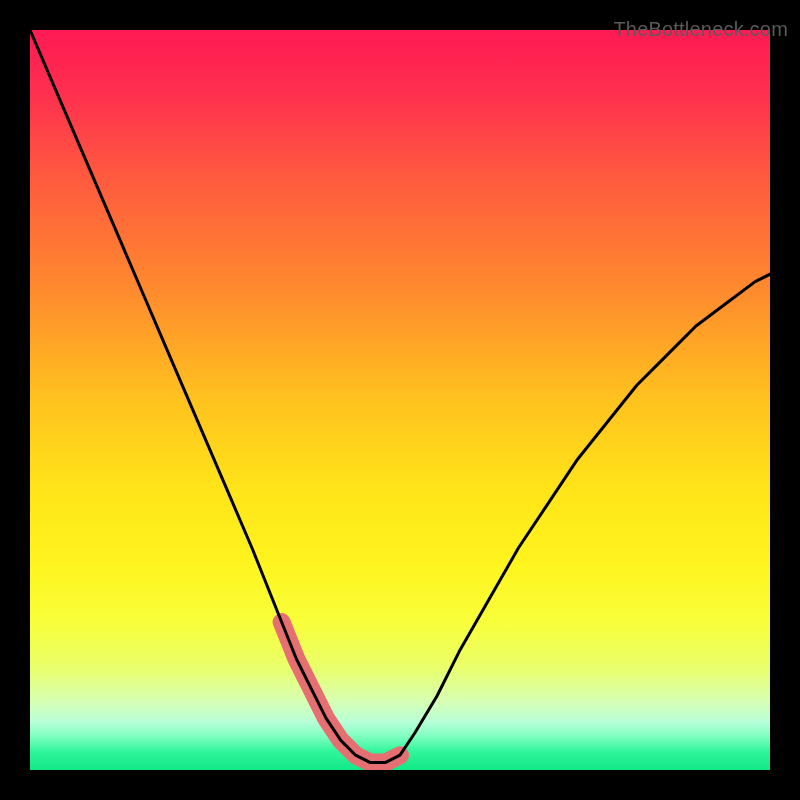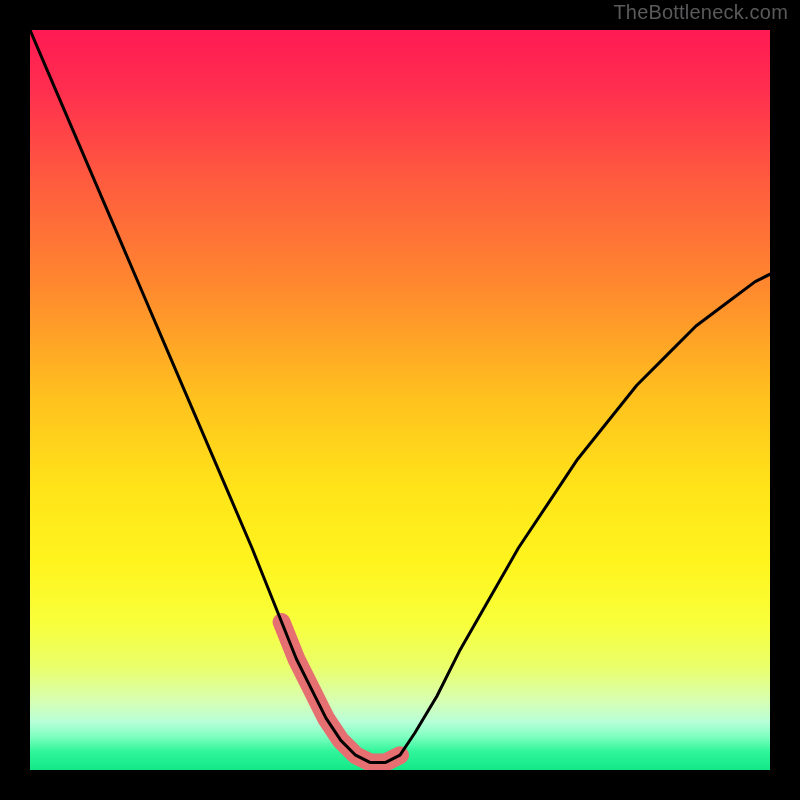--- a/index.html
+++ b/index.html
@@ -35,21 +35,21 @@
   }
   .curve-layer {
     position: absolute;
     left: 0;
     top: 0;
     width: 100%;
     height: 100%;
   }
   .watermark {
     position: absolute;
-    top: 1px;
+    top: 18px;
     right: 12px;
     font-family: Arial, Helvetica, sans-serif;
     font-size: 20px;
     color: #5a5a5c;
     letter-spacing: 0.2px;
   }
 </style>
 </head>
 <body>
 

